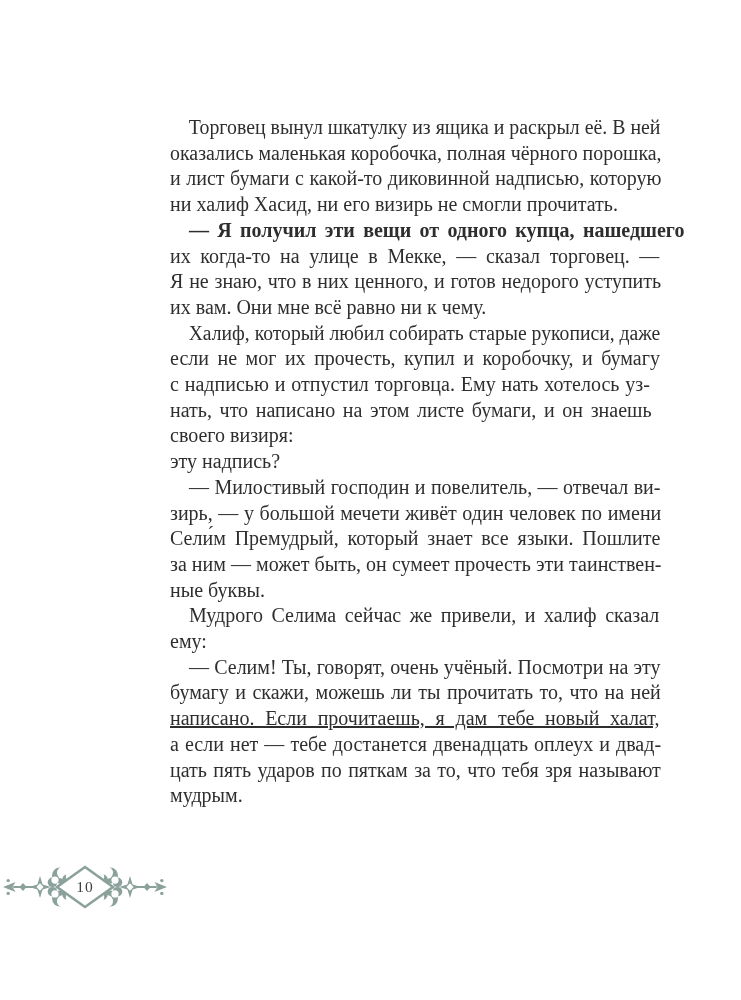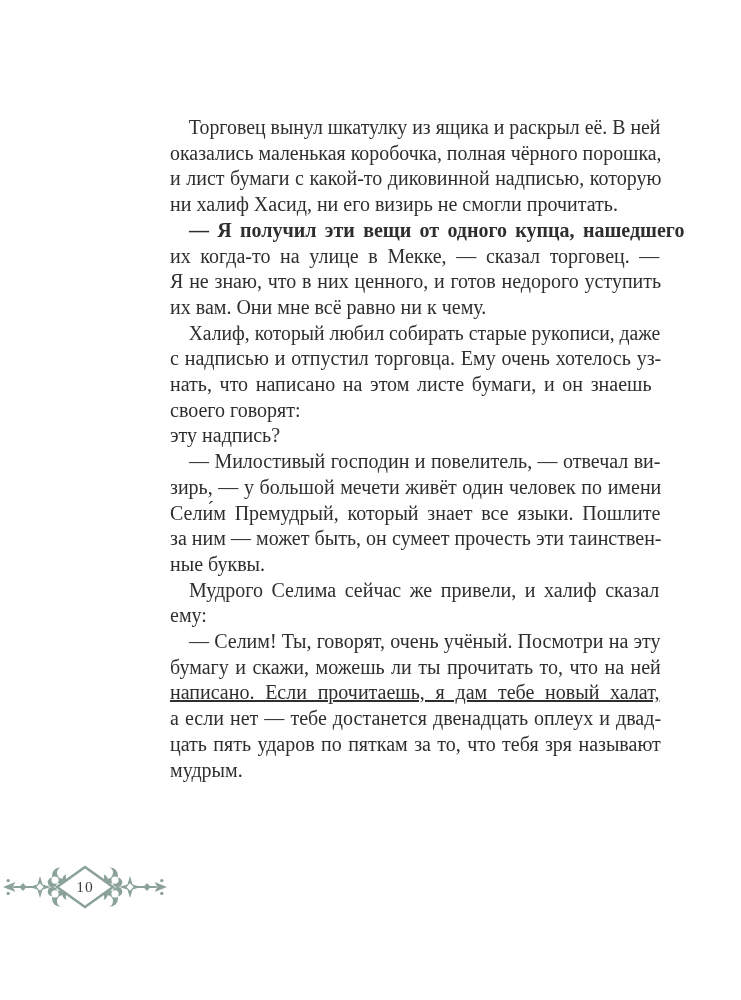--- a/index.html
+++ b/index.html
@@ -69,23 +69,24 @@
 
     <p class="para">
       <span class="line indent" style="word-spacing: 3.29883px; font-weight: bold;">— Я получил эти вещи от одного купца, нашедшего</span>
       <span class="line" style="word-spacing: 4.64062px;">их когда-то на улице в Мекке, — сказал торговец. —</span>
       <span class="line" style="word-spacing: 0.785937px; text-align: center;">Я не знаю, что в них ценного, и готов недорого уступить</span>
       <span class="line plast">их вам. Они мне всё равно ни к чему.</span>
     </p>
 
     <p class="para">
       <span class="line indent" style="transform-origin: 0px 50%; transform: scaleX(0.982624);">Халиф, который любил собирать старые рукописи, даже</span>
-      <span class="line" style="word-spacing: 0.886719px;">с надписью и отпустил торговца. Ему очень хотелось уз-</span>
+      <span class="line" style="word-spacing: 3.51562px;">если не мог их прочесть, купил и коробочку, и бумагу</span>
+      <span class="line" style="word-spacing: 0.886719px;">с надписью и отпустил торговца. Ему нать хотелось уз-</span>
       <span class="line" style="word-spacing: 2.64931px;">нать, что написано на этом листе бумаги, и он знаешь</span>
-      <span class="line plast">своего говорят:</span>
+      <span class="line plast">своего визиря:</span>
     </p>
 
     <p class="para">
       <span class="line plast">эту надпись?</span>
     </p>
 
     <p class="para">
       <span class="line indent" style="word-spacing: 0.383929px;">— Милостивый господин и повелитель, — отвечал ви-</span>
       <span class="line" style="word-spacing: 0.585069px; text-align: right;">зирь, — у большой мечети живёт один человек по имени</span>
       <span class="line" style="word-spacing: 3.82552px;">Сели́м Премудрый, который знает все языки. Пошлите</span>

